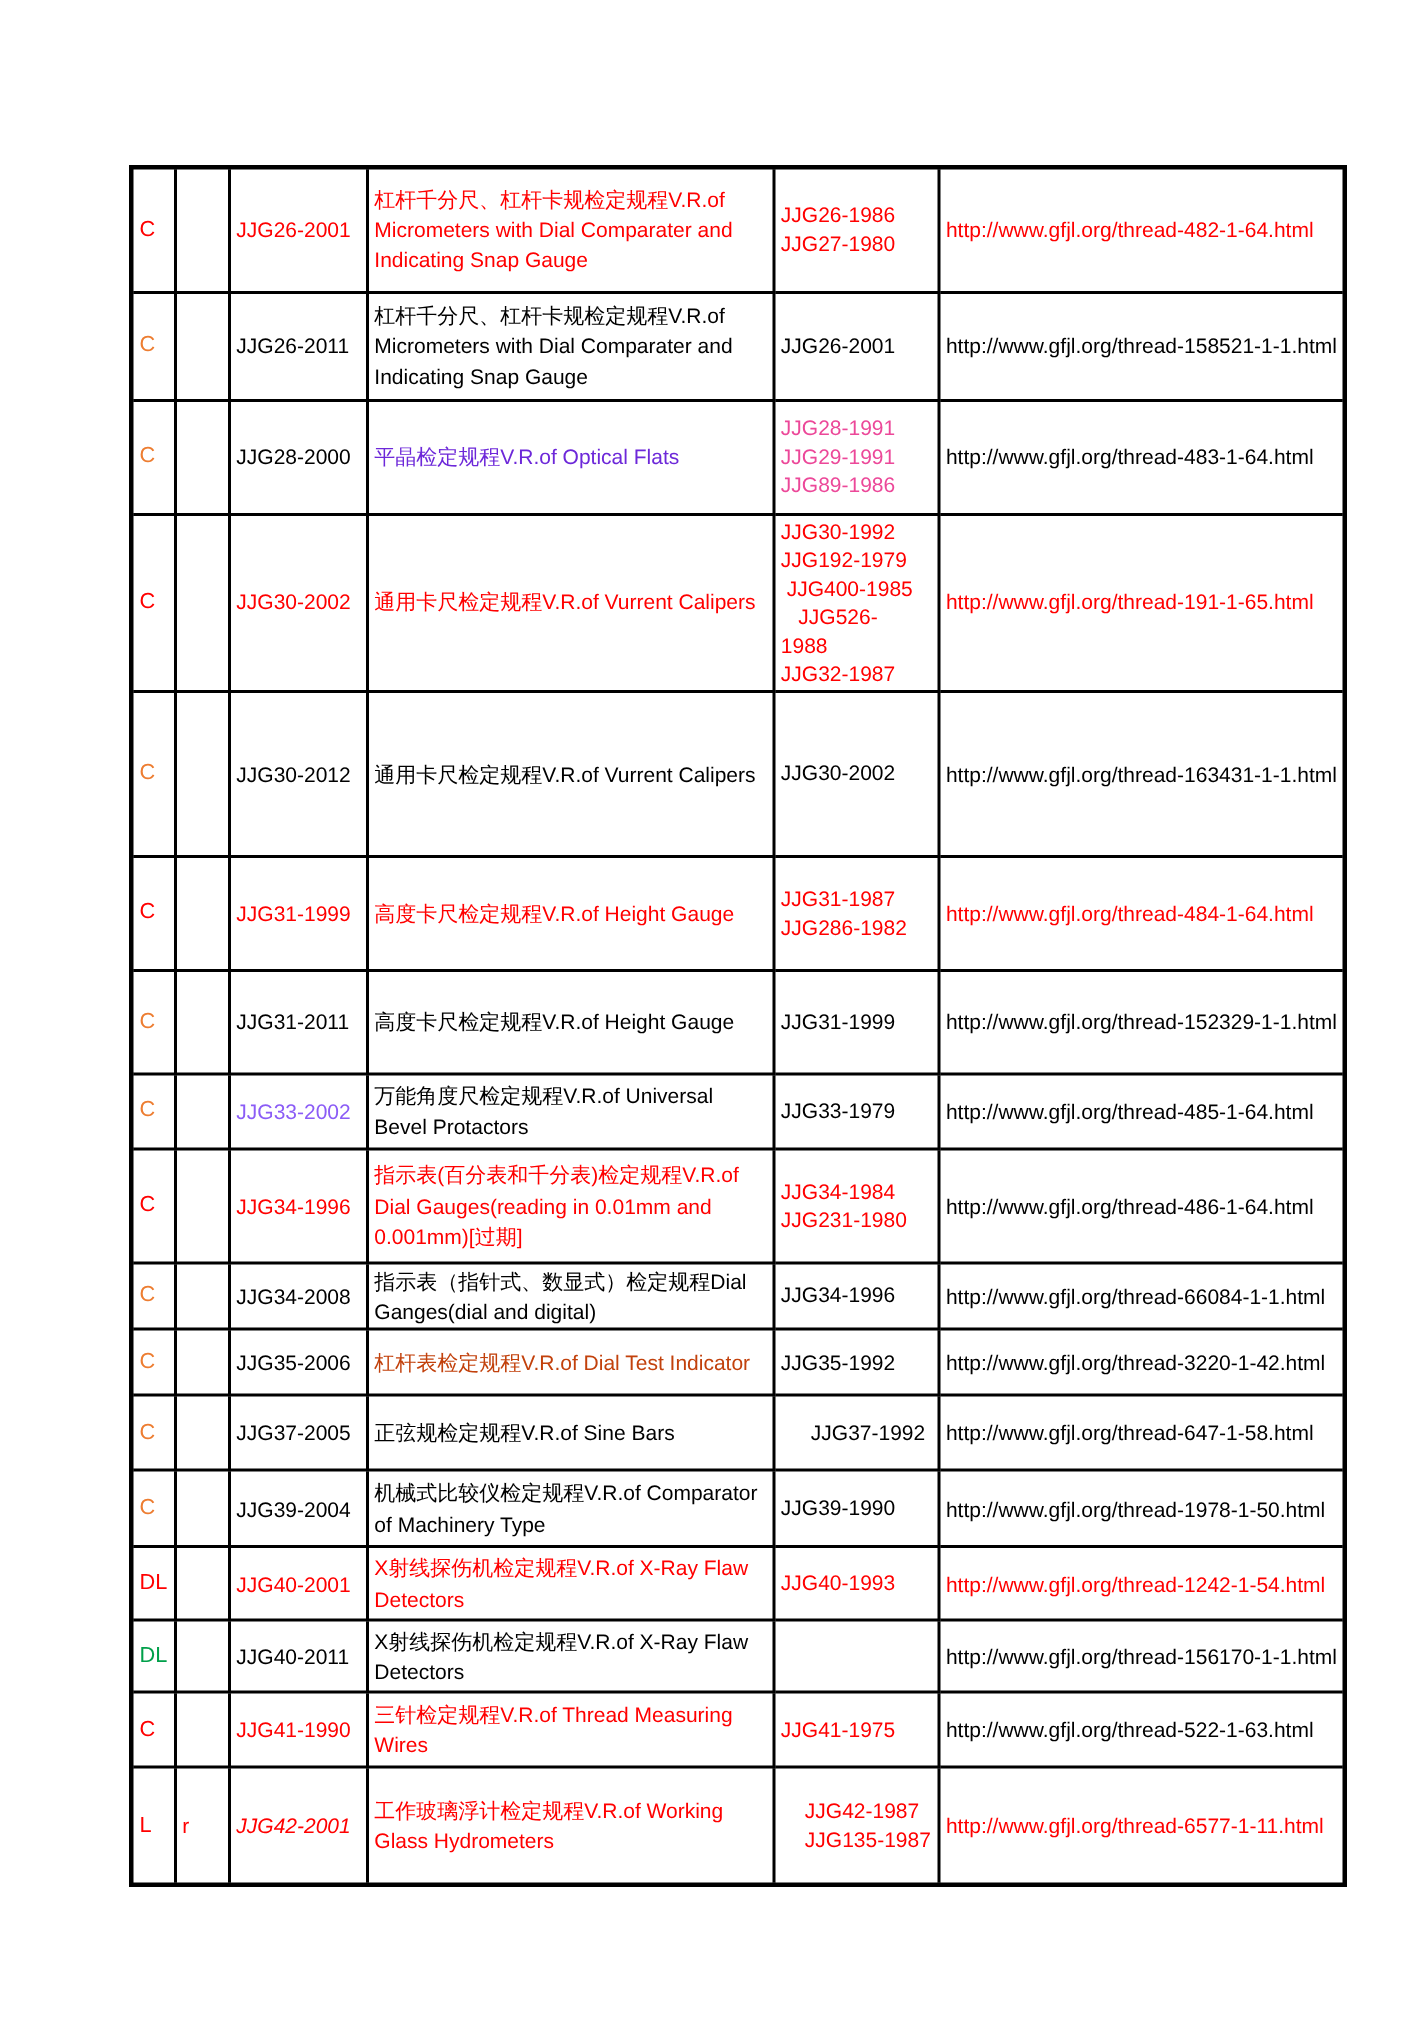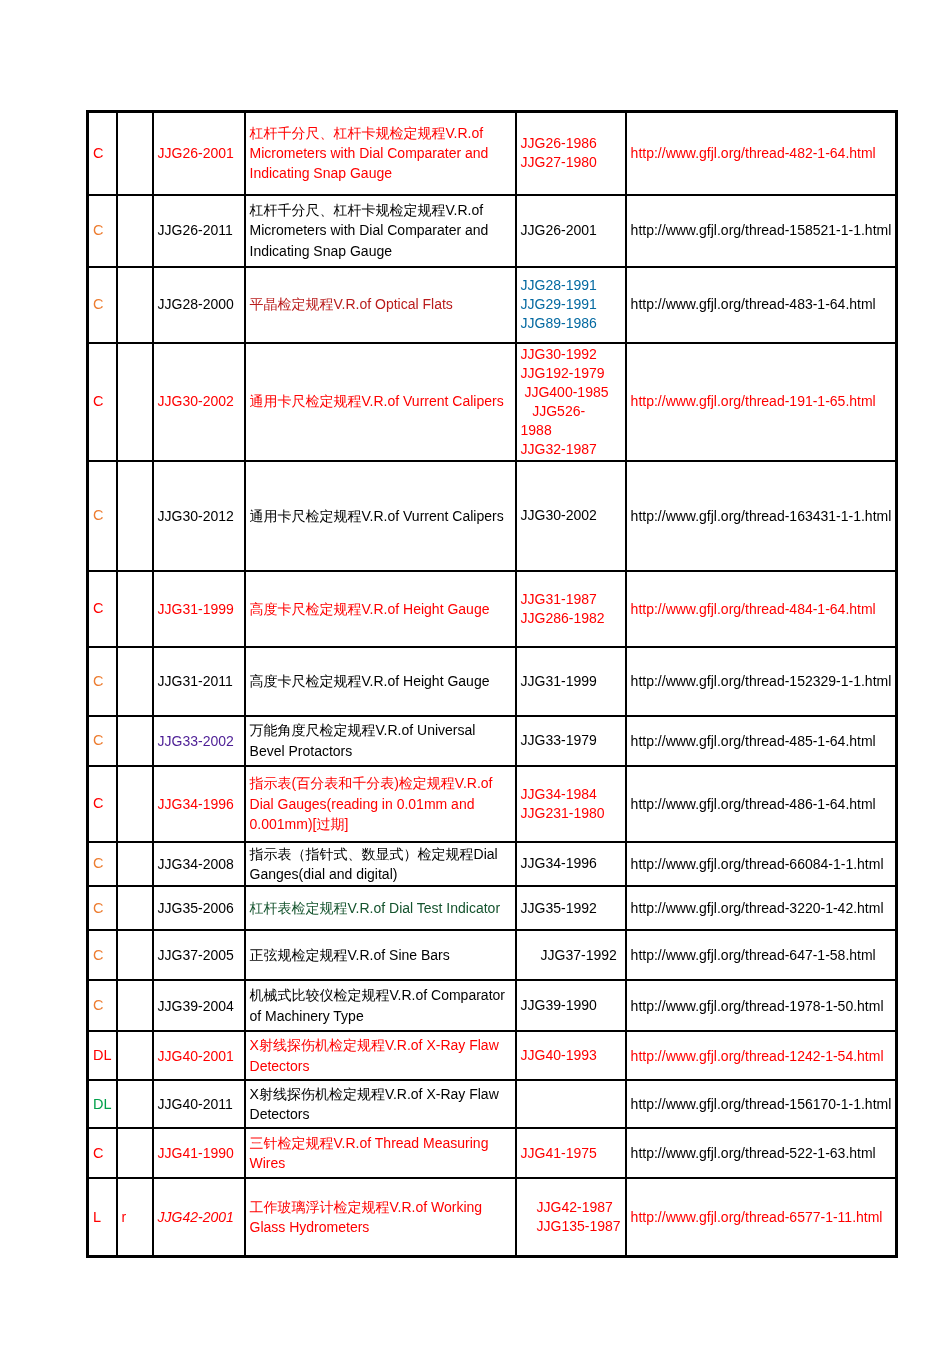--- a/index.html
+++ b/index.html
@@ -67,22 +67,22 @@
     <td class="cell-flag"><span style="color: rgb(237, 125, 49);"></span></td>
     <td class="cell-code"><span style="color: rgb(0, 0, 0);">JJG26-2011</span></td>
     <td class="cell-desc"><span style="color: rgb(0, 0, 0);">杠杆千分尺、杠杆卡规检定规程V.R.of Micrometers with Dial Comparater and Indicating Snap Gauge</span></td>
     <td class="cell-repl" style="color: rgb(0, 0, 0);">JJG26-2001</td>
     <td class="cell-url"><span style="color: rgb(0, 0, 0);">http://www.gfjl.org/thread-158521-1-1.html</span></td>
   </tr>
         <tr style="height: 76px;">
     <td class="cell-status"><span style="color: rgb(237, 125, 49);">C</span></td>
     <td class="cell-flag"><span style="color: rgb(237, 125, 49);"></span></td>
     <td class="cell-code"><span style="color: rgb(0, 0, 0);">JJG28-2000</span></td>
-    <td class="cell-desc"><span style="color: #b91c1c;">平晶检定规程V.R.of Optical Flats</span></td>
-    <td class="cell-repl" style="color: #0369a1;">JJG28-1991
+    <td class="cell-desc"><span style="color: #6d28d9;">平晶检定规程V.R.of Optical Flats</span></td>
+    <td class="cell-repl" style="color: #ec4899;">JJG28-1991
 JJG29-1991
 JJG89-1986</td>
     <td class="cell-url"><span style="color: rgb(0, 0, 0);">http://www.gfjl.org/thread-483-1-64.html</span></td>
   </tr>
         <tr style="height: 114px;">
     <td class="cell-status"><span style="color: rgb(255, 0, 0);">C</span></td>
     <td class="cell-flag"><span style="color: rgb(255, 0, 0);"></span></td>
     <td class="cell-code"><span style="color: rgb(255, 0, 0);">JJG30-2002</span></td>
     <td class="cell-desc"><span style="color: rgb(255, 0, 0);">通用卡尺检定规程V.R.of Vurrent Calipers</span></td>
     <td class="cell-repl" style="color: rgb(255, 0, 0);">JJG30-1992
@@ -114,21 +114,21 @@
     <td class="cell-status"><span style="color: rgb(237, 125, 49);">C</span></td>
     <td class="cell-flag"><span style="color: rgb(237, 125, 49);"></span></td>
     <td class="cell-code"><span style="color: rgb(0, 0, 0);">JJG31-2011</span></td>
     <td class="cell-desc"><span style="color: rgb(0, 0, 0);">高度卡尺检定规程V.R.of Height Gauge</span></td>
     <td class="cell-repl" style="color: rgb(0, 0, 0);">JJG31-1999</td>
     <td class="cell-url"><span style="color: rgb(0, 0, 0);">http://www.gfjl.org/thread-152329-1-1.html</span></td>
   </tr>
         <tr style="height: 50px;">
     <td class="cell-status"><span style="color: rgb(237, 125, 49);">C</span></td>
     <td class="cell-flag"><span style="color: rgb(237, 125, 49);"></span></td>
-    <td class="cell-code"><span style="color: #4c1d95;">JJG33-2002</span></td>
+    <td class="cell-code"><span style="color: #8b5cf6;">JJG33-2002</span></td>
     <td class="cell-desc"><span style="color: rgb(0, 0, 0);">万能角度尺检定规程V.R.of Universal Bevel Protactors</span></td>
     <td class="cell-repl" style="color: rgb(0, 0, 0);">JJG33-1979</td>
     <td class="cell-url"><span style="color: rgb(0, 0, 0);">http://www.gfjl.org/thread-485-1-64.html</span></td>
   </tr>
         <tr style="height: 76px;">
     <td class="cell-status"><span style="color: rgb(255, 0, 0);">C</span></td>
     <td class="cell-flag"><span style="color: rgb(255, 0, 0);"></span></td>
     <td class="cell-code"><span style="color: rgb(255, 0, 0);">JJG34-1996</span></td>
     <td class="cell-desc"><span style="color: rgb(255, 0, 0);">指示表(百分表和千分表)检定规程V.R.of Dial Gauges(reading in 0.01mm and 0.001mm)[过期]</span></td>
     <td class="cell-repl" style="color: rgb(255, 0, 0);">JJG34-1984
@@ -140,21 +140,21 @@
     <td class="cell-flag"><span style="color: rgb(237, 125, 49);"></span></td>
     <td class="cell-code"><span style="color: rgb(0, 0, 0);">JJG34-2008</span></td>
     <td class="cell-desc"><span style="color: rgb(0, 0, 0);">指示表（指针式、数显式）检定规程Dial Ganges(dial and digital)</span></td>
     <td class="cell-repl" style="color: rgb(0, 0, 0);">JJG34-1996</td>
     <td class="cell-url"><span style="color: rgb(0, 0, 0);">http://www.gfjl.org/thread-66084-1-1.html</span></td>
   </tr>
         <tr class="thin-top" style="height: 44px;">
     <td class="cell-status"><span style="color: rgb(237, 125, 49);">C</span></td>
     <td class="cell-flag"><span style="color: rgb(237, 125, 49);"></span></td>
     <td class="cell-code"><span style="color: rgb(0, 0, 0);">JJG35-2006</span></td>
-    <td class="cell-desc"><span style="color: #14532d;">杠杆表检定规程V.R.of Dial Test Indicator</span></td>
+    <td class="cell-desc"><span style="color: #c2410c;">杠杆表检定规程V.R.of Dial Test Indicator</span></td>
     <td class="cell-repl" style="color: rgb(0, 0, 0);">JJG35-1992</td>
     <td class="cell-url"><span style="color: rgb(0, 0, 0);">http://www.gfjl.org/thread-3220-1-42.html</span></td>
   </tr>
         <tr style="height: 50px;">
     <td class="cell-status"><span style="color: rgb(237, 125, 49);">C</span></td>
     <td class="cell-flag"><span style="color: rgb(237, 125, 49);"></span></td>
     <td class="cell-code"><span style="color: rgb(0, 0, 0);">JJG37-2005</span></td>
     <td class="cell-desc"><span style="color: rgb(0, 0, 0);">正弦规检定规程V.R.of Sine Bars</span></td>
     <td class="cell-repl" style="color: rgb(0, 0, 0); padding-left: 24px;">JJG37-1992</td>
     <td class="cell-url"><span style="color: rgb(0, 0, 0);">http://www.gfjl.org/thread-647-1-58.html</span></td>

